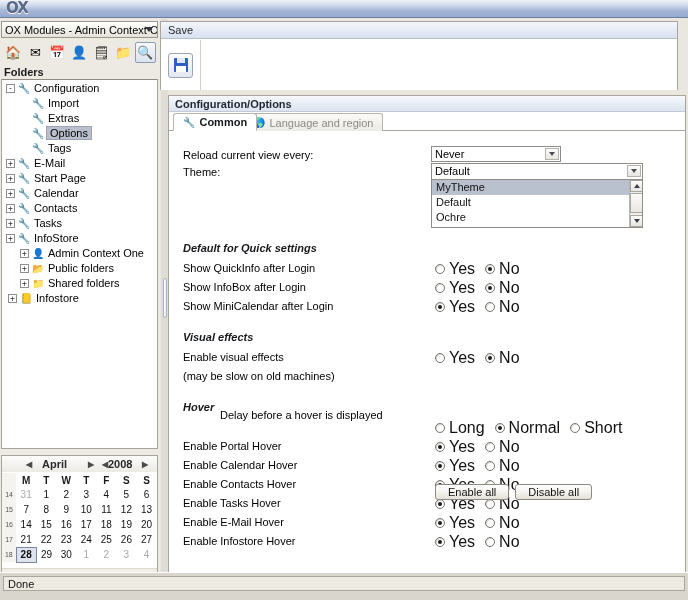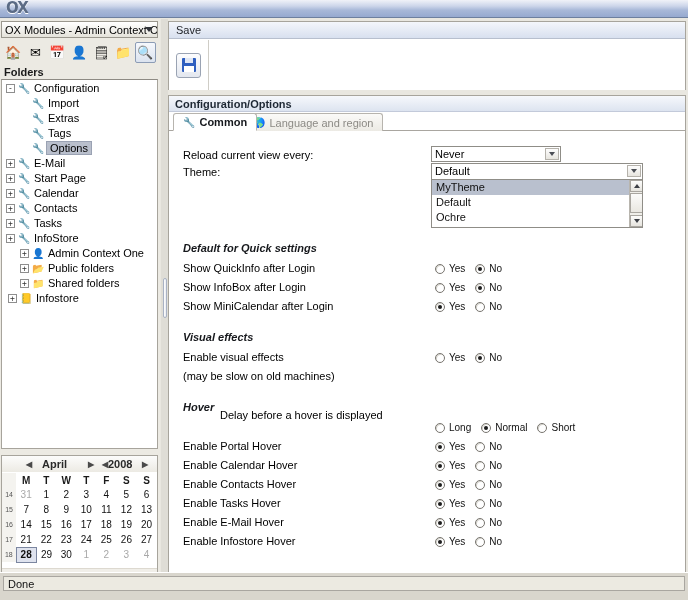--- a/index.html
+++ b/index.html
@@ -161,21 +161,21 @@
     border: 1px solid #8d8a82;
     border-radius: 3px;
     font-size: 11px;
     padding: 1px 12px;
     color: #111;
     cursor: default;
   }
 
   
   .savepanel {
-    position: absolute; left: 168px; top: 21px; width: 518px; height: 69px;
+    position: absolute; left: 160px; top: 21px; width: 518px; height: 69px;
     background: #ffffff;
     border: 1px solid #a7a49c;
   }
   .savetab {
     position: absolute; left: 0; top: 0; width: 100%; height: 17px;
     background: linear-gradient(to bottom,#f4f6fb,#d8e0ef);
     border-bottom: 1px solid #b7bfce;
   }
   .savetab .t {
     position: absolute; left: 7px; top: 2px; font-size: 11px; color: #23262b;
@@ -329,21 +329,21 @@
     margin-right: 4px;
     position: relative;
     display: inline-block;
     box-shadow: inset 1px 1px 0 #d8d6d0;
   }
   .rdot.on::after {
     content: ""; position: absolute; left: 2px; top: 2px;
     width: 4px; height: 4px; border-radius: 50%;
     background: #1c1c1c;
   }
-  .rd .rtxt { font-size: 10px; color: #111; text-align: right; }
+  .rd .rtxt { font-size: 16px; color: #111; text-align: right; }
 
   .btnrow { position: absolute; display: flex; gap: 6px; }
 
   
   .statusbar {
     position: absolute; left: 0; bottom: 0; width: 688px; height: 28px;
     background: #d9d6cd;
     border-top: 1px solid #ffffff;
   }
   .statusinner {
@@ -383,22 +383,22 @@
         <div class="modicon">📁</div>
         <div class="modicon selected">🔍</div>
       </div>
 
     <div class="folders-label">Folders</div>
 
     <div class="treepane" id="treepane">
         <div class="tnode" style="padding-left: 4px;"><span class="exp">-</span><span class="ic">🔧</span><span class="lbl">Configuration</span></div>
         <div class="tnode" style="padding-left: 18px;"><span class="exp blank"></span><span class="ic">🔧</span><span class="lbl">Import</span></div>
         <div class="tnode" style="padding-left: 18px;"><span class="exp blank"></span><span class="ic">🔧</span><span class="lbl">Extras</span></div>
+        <div class="tnode sel" style="padding-left: 18px;"><span class="exp blank"></span><span class="ic">🔧</span><span class="lbl">Options</span></div>
         <div class="tnode" style="padding-left: 18px;"><span class="exp blank"></span><span class="ic">🔧</span><span class="lbl">Tags</span></div>
-        <div class="tnode sel" style="padding-left: 18px;"><span class="exp blank"></span><span class="ic">🔧</span><span class="lbl">Options</span></div>
         <div class="tnode" style="padding-left: 4px;"><span class="exp">+</span><span class="ic">🔧</span><span class="lbl">E-Mail</span></div>
         <div class="tnode" style="padding-left: 4px;"><span class="exp">+</span><span class="ic">🔧</span><span class="lbl">Start Page</span></div>
         <div class="tnode" style="padding-left: 4px;"><span class="exp">+</span><span class="ic">🔧</span><span class="lbl">Calendar</span></div>
         <div class="tnode" style="padding-left: 4px;"><span class="exp">+</span><span class="ic">🔧</span><span class="lbl">Contacts</span></div>
         <div class="tnode" style="padding-left: 4px;"><span class="exp">+</span><span class="ic">🔧</span><span class="lbl">Tasks</span></div>
         <div class="tnode" style="padding-left: 4px;"><span class="exp">+</span><span class="ic">🔧</span><span class="lbl">InfoStore</span></div>
         <div class="tnode" style="padding-left: 18px;"><span class="exp">+</span><span class="ic">👤</span><span class="lbl">Admin Context One</span></div>
         <div class="tnode" style="padding-left: 18px;"><span class="exp">+</span><span class="ic">📂</span><span class="lbl">Public folders</span></div>
         <div class="tnode" style="padding-left: 18px;"><span class="exp">+</span><span class="ic">📁</span><span class="lbl">Shared folders</span></div>
         <div class="tnode" style="padding-left: 6px;"><span class="exp">+</span><span class="ic">📒</span><span class="lbl">Infostore</span></div>
@@ -674,19 +674,23 @@
               <span class="rdot on"></span>
               <span class="rtxt">Yes</span>
             </label>
             <label class="rd">
               <span class="rdot"></span>
               <span class="rtxt">No</span>
             </label>
           </div>
         </div>
 
+      <div class="btnrow" style="left:266px; top:352px;">
+        <button class="btn">Enable all</button>
+        <button class="btn">Disable all</button>
+      </div>
     </div>
   </div>
 
   <div class="statusbar">
     <div class="statusinner">Done</div>
   </div>
 </div>
 
 </body></html>

